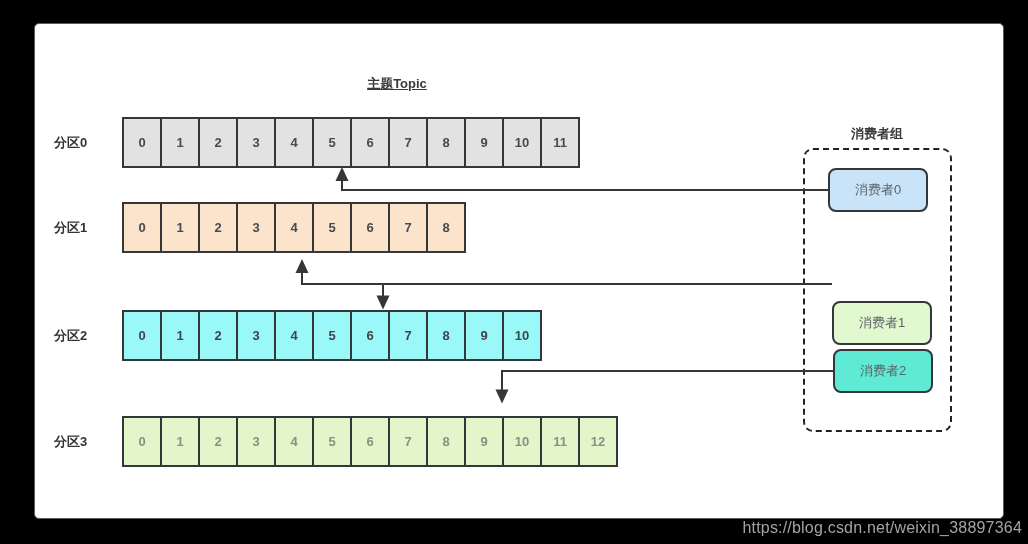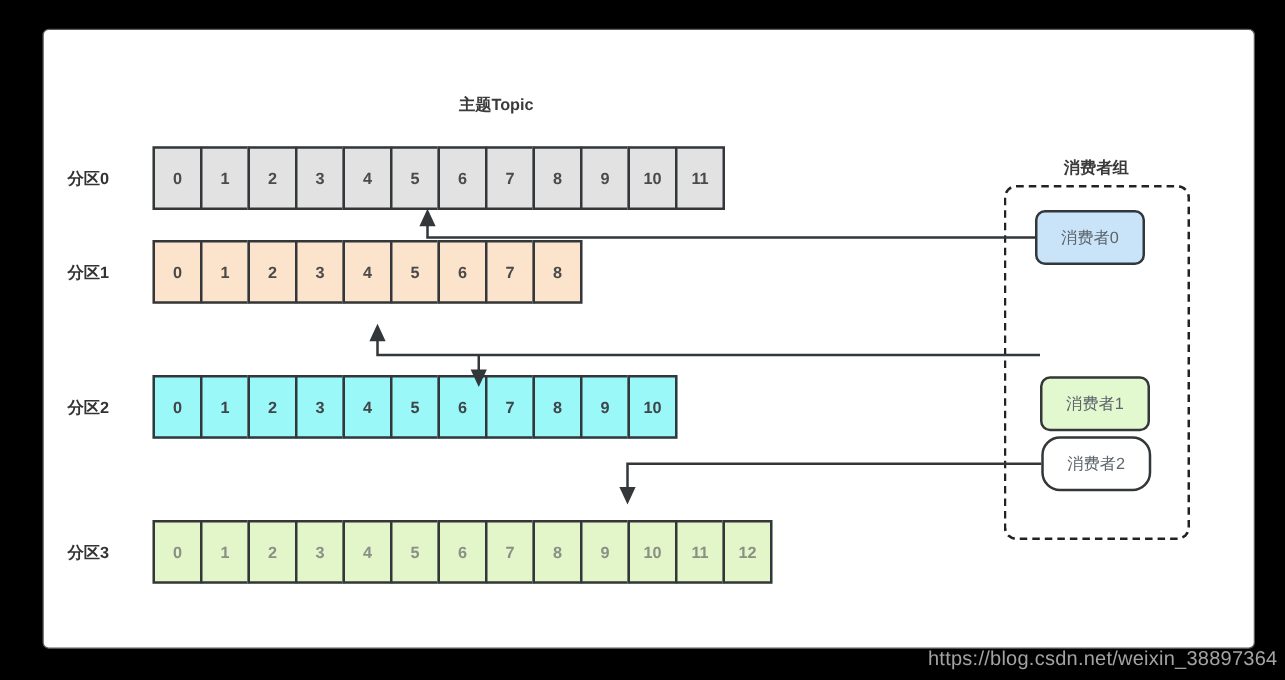--- a/index.html
+++ b/index.html
@@ -26,70 +26,70 @@
     width:40px;height:51px;box-sizing:border-box;border:2px solid #33373a;
     margin-left:-2px;display:flex;align-items:center;justify-content:center;
     font-size:13px;font-weight:bold;
   }
   .cell:first-child{margin-left:0;}
   .group-box{
     position:absolute;left:803px;top:148px;width:149px;height:284px;
     border:2px dashed #222;border-radius:10px;box-sizing:border-box;
   }
   .consumer{
-    position:absolute;width:88px;height:44px;box-sizing:border-box;
+    position:absolute;width:100px;height:44px;box-sizing:border-box;
     border:2px solid #33373a;border-radius:8px;
     display:flex;align-items:center;justify-content:center;
     font-size:13px;color:#5d646b;white-space:nowrap;
   }
   .arrows{position:absolute;left:0;top:0;pointer-events:none;}
   .watermark{
     position:absolute;right:6px;bottom:7px;
     font-size:16px;color:#a3a3a3;letter-spacing:0.2px;white-space:nowrap;
   }
 </style>
 </head>
 <body>
 
 <div class="panel"></div>
 
-<div class="title" style="left:347px;top:75px;width:100px;">主题Topic</div>
+<div class="title" style="left:347px;top:75px;width:100px;text-decoration:underline;">主题Topic</div>
 
 <div class="prow" style="top:117px;">
   <div class="plabel">分区0</div>
   <div class="cells">
       <div class="cell" style="background: rgb(227, 226, 226); color: rgb(74, 74, 74);">0</div>
       <div class="cell" style="background: rgb(227, 226, 226); color: rgb(74, 74, 74);">1</div>
       <div class="cell" style="background: rgb(227, 226, 226); color: rgb(74, 74, 74);">2</div>
       <div class="cell" style="background: rgb(227, 226, 226); color: rgb(74, 74, 74);">3</div>
       <div class="cell" style="background: rgb(227, 226, 226); color: rgb(74, 74, 74);">4</div>
       <div class="cell" style="background: rgb(227, 226, 226); color: rgb(74, 74, 74);">5</div>
       <div class="cell" style="background: rgb(227, 226, 226); color: rgb(74, 74, 74);">6</div>
       <div class="cell" style="background: rgb(227, 226, 226); color: rgb(74, 74, 74);">7</div>
       <div class="cell" style="background: rgb(227, 226, 226); color: rgb(74, 74, 74);">8</div>
       <div class="cell" style="background: rgb(227, 226, 226); color: rgb(74, 74, 74);">9</div>
       <div class="cell" style="background: rgb(227, 226, 226); color: rgb(74, 74, 74);">10</div>
       <div class="cell" style="background: rgb(227, 226, 226); color: rgb(74, 74, 74);">11</div>
     </div>
 </div>
-<div class="prow" style="top:192px;">
+<div class="prow" style="top:202px;">
   <div class="plabel">分区1</div>
   <div class="cells">
       <div class="cell" style="background: rgb(252, 228, 204); color: rgb(74, 74, 74);">0</div>
       <div class="cell" style="background: rgb(252, 228, 204); color: rgb(74, 74, 74);">1</div>
       <div class="cell" style="background: rgb(252, 228, 204); color: rgb(74, 74, 74);">2</div>
       <div class="cell" style="background: rgb(252, 228, 204); color: rgb(74, 74, 74);">3</div>
       <div class="cell" style="background: rgb(252, 228, 204); color: rgb(74, 74, 74);">4</div>
       <div class="cell" style="background: rgb(252, 228, 204); color: rgb(74, 74, 74);">5</div>
       <div class="cell" style="background: rgb(252, 228, 204); color: rgb(74, 74, 74);">6</div>
       <div class="cell" style="background: rgb(252, 228, 204); color: rgb(74, 74, 74);">7</div>
       <div class="cell" style="background: rgb(252, 228, 204); color: rgb(74, 74, 74);">8</div>
     </div>
 </div>
-<div class="prow" style="top:300px;padding-left:32px;">
+<div class="prow" style="top:310px;padding-left:32px;">
   <div class="plabel">分区2</div>
   <div class="cells">
       <div class="cell" style="background: rgb(155, 248, 248); color: rgb(63, 69, 73);">0</div>
       <div class="cell" style="background: rgb(155, 248, 248); color: rgb(63, 69, 73);">1</div>
       <div class="cell" style="background: rgb(155, 248, 248); color: rgb(63, 69, 73);">2</div>
       <div class="cell" style="background: rgb(155, 248, 248); color: rgb(63, 69, 73);">3</div>
       <div class="cell" style="background: rgb(155, 248, 248); color: rgb(63, 69, 73);">4</div>
       <div class="cell" style="background: rgb(155, 248, 248); color: rgb(63, 69, 73);">5</div>
       <div class="cell" style="background: rgb(155, 248, 248); color: rgb(63, 69, 73);">6</div>
       <div class="cell" style="background: rgb(155, 248, 248); color: rgb(63, 69, 73);">7</div>
@@ -115,21 +115,21 @@
       <div class="cell" style="background: rgb(226, 246, 201); color: rgb(139, 144, 132);">11</div>
       <div class="cell" style="background: rgb(226, 246, 201); color: rgb(139, 144, 132);">12</div>
     </div>
 </div>
 
 <div class="title" style="left:817px;top:125px;width:120px;">消费者组</div>
 <div class="group-box"></div>
 
 <div class="consumer" style="left: 828px; top: 168px; background: rgb(201, 227, 249);">消费者0</div>
 <div class="consumer" style="left: 832px; top: 263px; background: rgb(226, 248, 206); margin-top: 38px;">消费者1</div>
-<div class="consumer" style="left: 833px; top: 349px; background: #ffffff; border-radius: 15px;">消费者2</div>
+<div class="consumer" style="left: 833px; top: 349px; background: #5eead4;">消费者2</div>
 
 <svg class="arrows" width="1028" height="544" viewBox="0 0 1028 544">
   <g stroke="#33373a" stroke-width="2" fill="none">
     <path d="M828,190 H342 V180"></path>
     <path d="M832,284 H302 V272"></path>
     <path d="M383,284 V296"></path>
     <path d="M833,371 H502 V390"></path>
   </g>
   <g fill="#33373a" stroke="none">
     <polygon points="342,167 335.5,181 348.5,181"></polygon>

